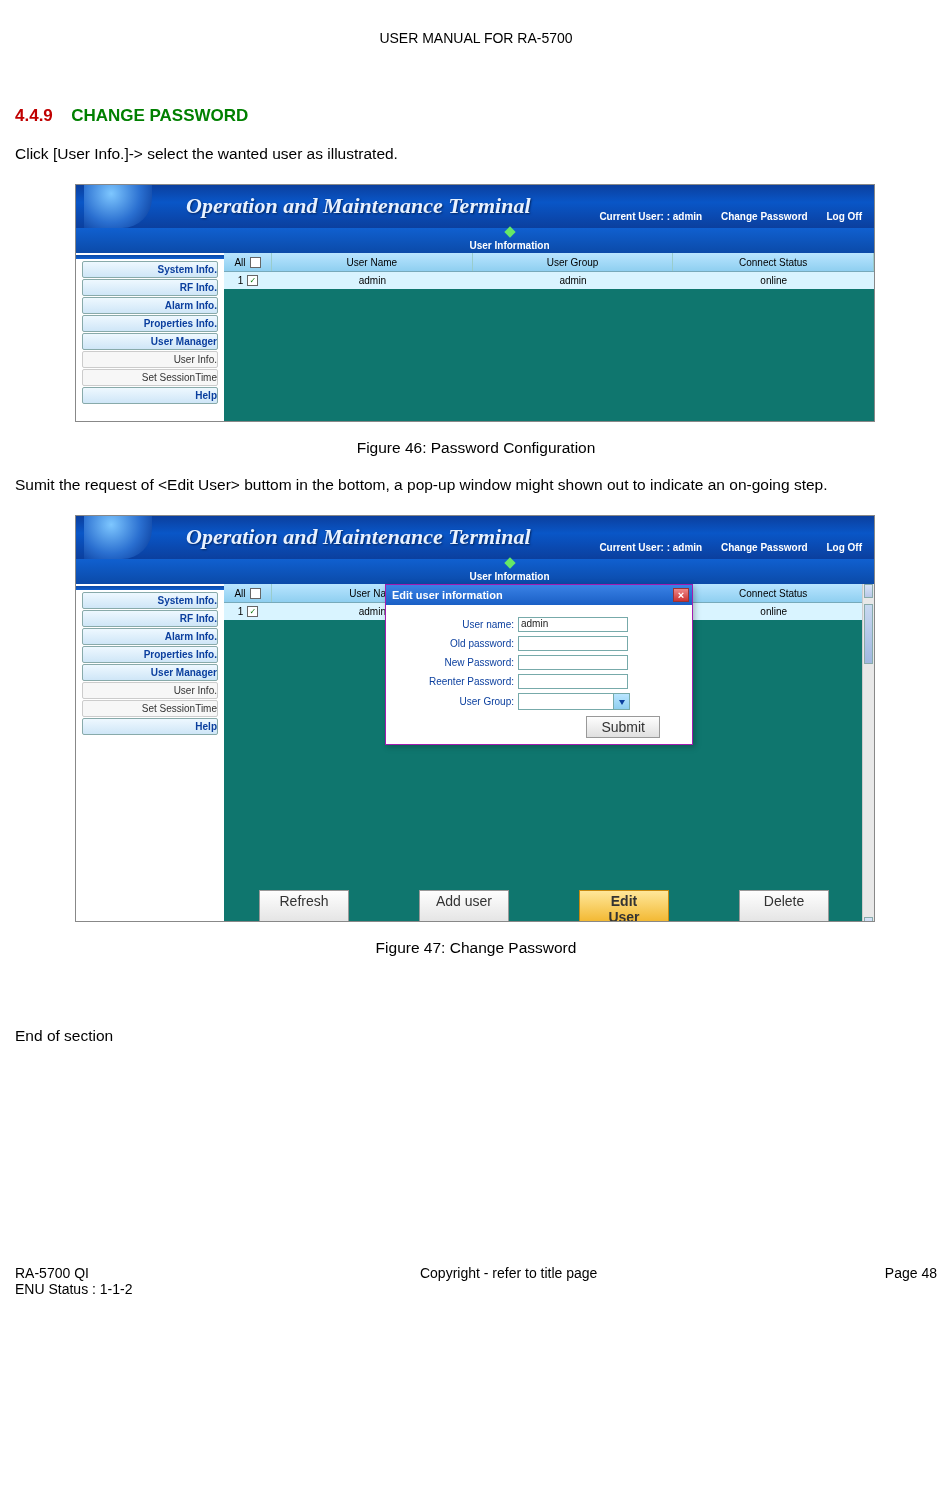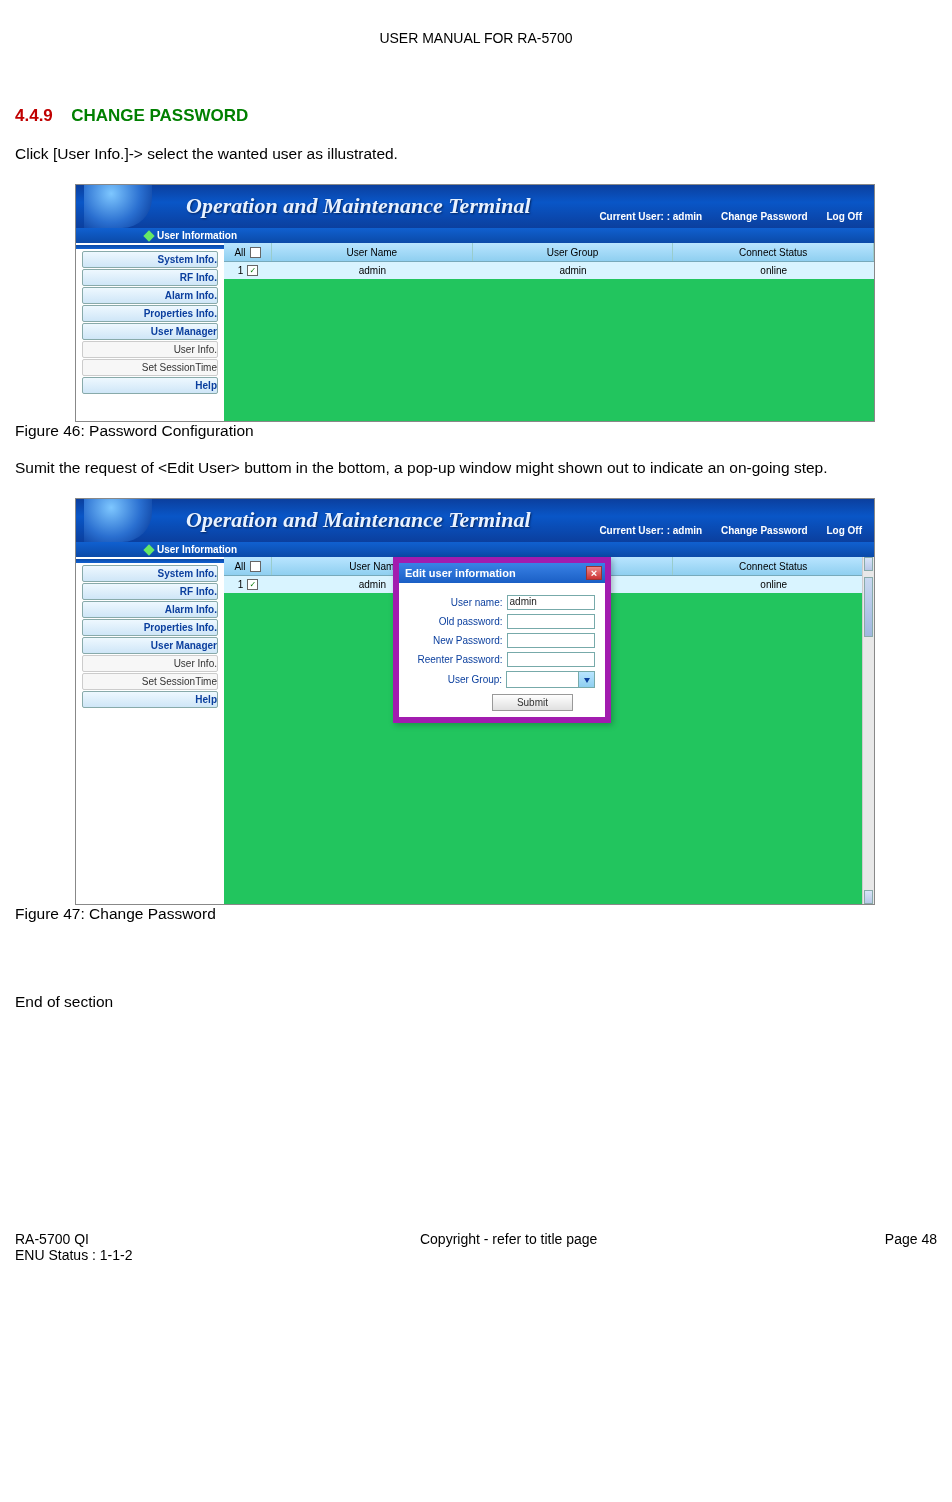--- a/index.html
+++ b/index.html
@@ -16,28 +16,28 @@
     text-align: center;
     font-size: 14px;
     margin-bottom: 60px;
   }
   .section-heading {
     margin-bottom: 18px;
   }
   .section-heading .num { color: #c00000; font-weight: bold; font-size: 17px; }
   .section-heading .title { color: #008000; font-weight: bold; font-size: 17px; margin-left: 14px; }
   .body-text { margin: 14px 0 16px 0; line-height: 1.3; }
-  .figure-caption { text-align: left; margin: 0 0 18px 0; }
+  .figure-caption { text-align: center; margin: 17px 0 18px 0; }
 
   
   .shot {
     border: 1px solid #888;
     margin: 20px auto 0 auto;
     position: relative;
-    background: #22c55e;
+    background: #0f766e;
     overflow: hidden;
   }
   .shot1 { width: 800px; height: 238px; margin-left: 60px; }
   .shot2 { width: 800px; height: 407px; margin-left: 60px; }
 
   
   .banner {
     height: 43px;
     background: linear-gradient(#0b3f9e,#0956c7 40%,#0b3f9e);
     position: relative;
@@ -55,25 +55,25 @@
     color: #e8f2ff;
     text-shadow: 1px 1px 2px #032560;
   }
   .banner-links {
     position: absolute; right: 12px; top: 26px;
     font-size: 10px; font-weight: bold; color: #fff;
   }
   .banner-links span { margin-left: 16px; }
 
   .subheader {
-    height: 15px;
+    height: 25px;
     background: linear-gradient(#1060d0,#0b4aa8);
     color: #fff; font-size: 10px; font-weight: bold;
     padding-left: 69px;
-    display: flex; align-items: center; gap: 4px;
+    display: flex; align-items: center; gap: 4px; flex-direction: column;
   }
   .subheader .diamond { display:inline-block; width:8px; height:8px; background:#66e866; transform:rotate(45deg); }
 
   
   .sh-body { display: flex; height: calc(100% - 58px); }
   .sidebar { width: 148px; background: #fff; padding-top: 2px; }
   .sidebar .sep { height: 4px; background: linear-gradient(#0b4aa8,#1060d0); margin: 0 0 2px 0; }
   .nav {
     font-size: 10px; text-align: right;
     border: 1px solid #8aa; border-radius: 2px;
@@ -96,23 +96,23 @@
   .table-row > div { display:flex; align-items:center; justify-content:center; }
   .col-all { width: 48px; gap:4px; }
   .col-user { flex:1.3; }
   .col-group { flex:1.3; }
   .col-status { flex:1.3; }
   .chk { width:11px; height:11px; border:1px solid #666; background:#fff; display:inline-flex; align-items:center; justify-content:center; font-size:8px; color:#0a7a0a; }
 
   
   .dialog {
     position: absolute;
-    left: 169px; top: 0px;
-    width: 218px;
-    border: 6px solid #a21caf;
+    left: 161px; top: 0px;
+    width: 308px;
+    border: 1px solid #a21caf;
     background: #fff;
     box-shadow: 2px 2px 6px rgba(0,0,0,0.25);
     font-size: 10px;
   }
   .dialog-title {
     height: 20px;
     background: linear-gradient(#3a82e6,#1a5fc5);
     color: #fff; font-weight: bold; font-size: 11px;
     display:flex; align-items:center; justify-content:space-between;
     padding: 0 3px 0 6px;
@@ -125,22 +125,22 @@
   }
   .dlg-body { padding: 8px 10px 6px 10px; }
   .dlg-row { display:flex; align-items:center; margin: 4px 0; }
   .dlg-label { width: 118px; text-align:right; margin-right:4px; color:#0b3f9e; }
   .dlg-input { width: 110px; height: 15px; border:1px solid #7aa; background:#fff; font-size:10px; padding:0 2px; color:#222; }
   .dlg-select { width: 112px; height: 17px; border:1px solid #7aa; background:#fff; position:relative; }
   .dlg-select::after { content:""; position:absolute; right:0; top:0; width:15px; height:100%; background:linear-gradient(#b9e5ff,#8fcff0); border-left:1px solid #7aa; }
   .dlg-select::before { content:""; position:absolute; right:4px; top:6px; width:0; height:0; border-left:3px solid transparent; border-right:3px solid transparent; border-top:5px solid #0b3f9e; z-index:2; }
   .dlg-submit-row { text-align:right; margin-top:6px; padding-right: 22px; }
   .btn-ui {
-    display:inline-block; font-size:10px;
-    padding: 2px 24px;
+    display:inline-block; font-size:14px;
+    padding: 2px 14px;
     background: linear-gradient(#fefefe,#e0e0e0);
     border: 1px solid #999;
     color: #333;
   }
 
   .action-bar {
     position: absolute; bottom: 3px; left: 0; right: 10px;
     display:flex; justify-content:space-around;
   }
   .action-bar .btn-ui { width: 90px; text-align:center; }
@@ -299,20 +299,26 @@
           <div class="dlg-row">
             <div class="dlg-label">User     Group:</div>
             <div class="dlg-select"></div>
           </div>
           <div class="dlg-submit-row">
             <span class="btn-ui">Submit</span>
           </div>
         </div>
       </div>
 
+      <div class="action-bar">
+        <span class="btn-ui">Refresh</span>
+        <span class="btn-ui">Add user</span>
+        <span class="btn-ui active">Edit User</span>
+        <span class="btn-ui">Delete</span>
+      </div>
 
       <div class="scrollv">
         <div class="arrow" style="top:0"></div>
         <div class="thumb"></div>
         <div class="arrow" style="bottom:0"></div>
       </div>
     </div>
   </div>
 </div>
 <div class="figure-caption">Figure 47: Change Password</div>

